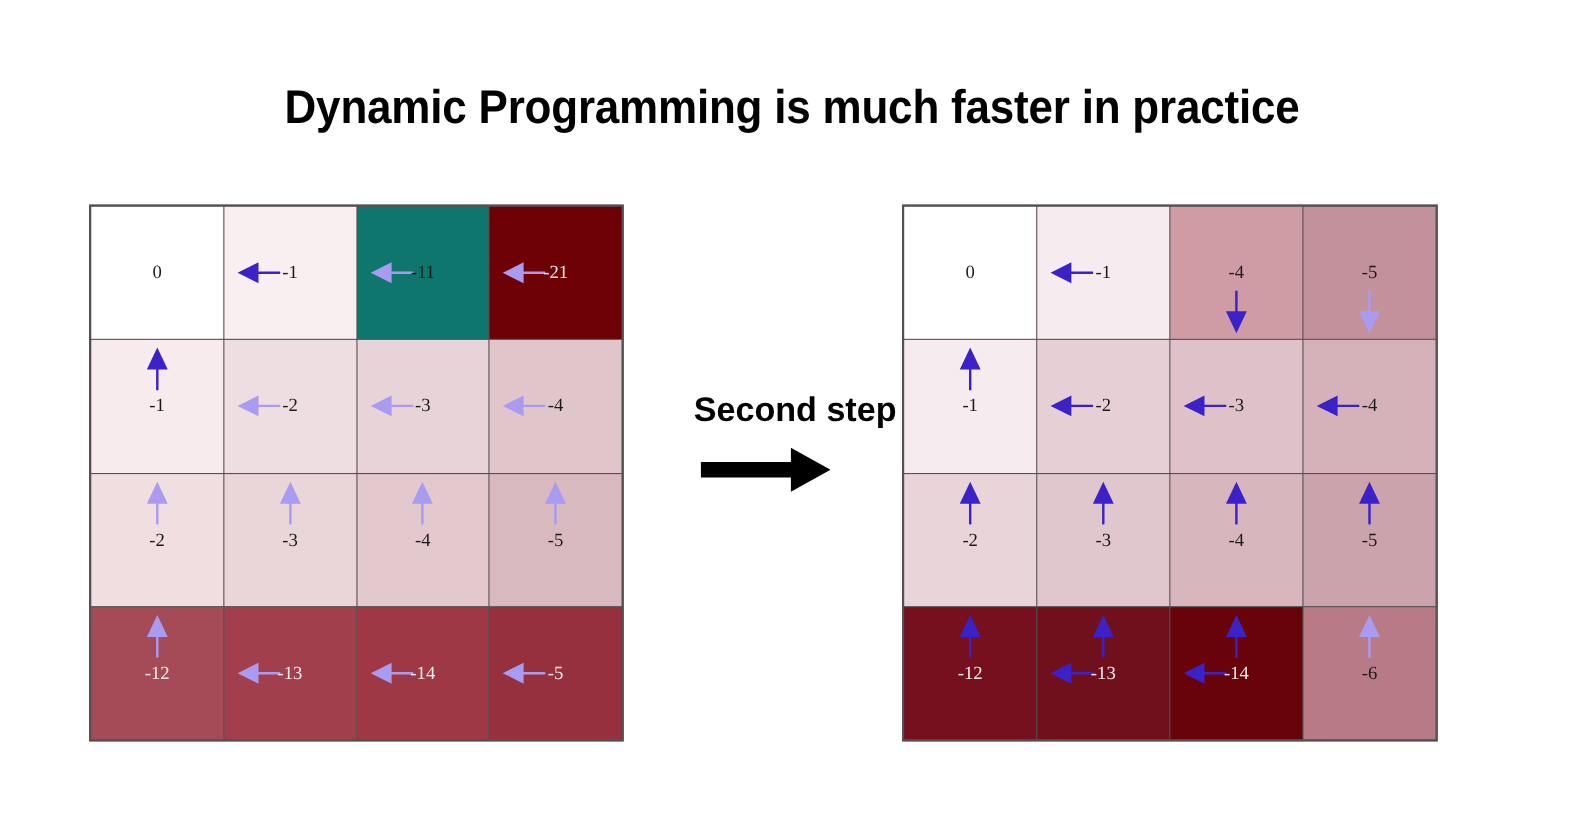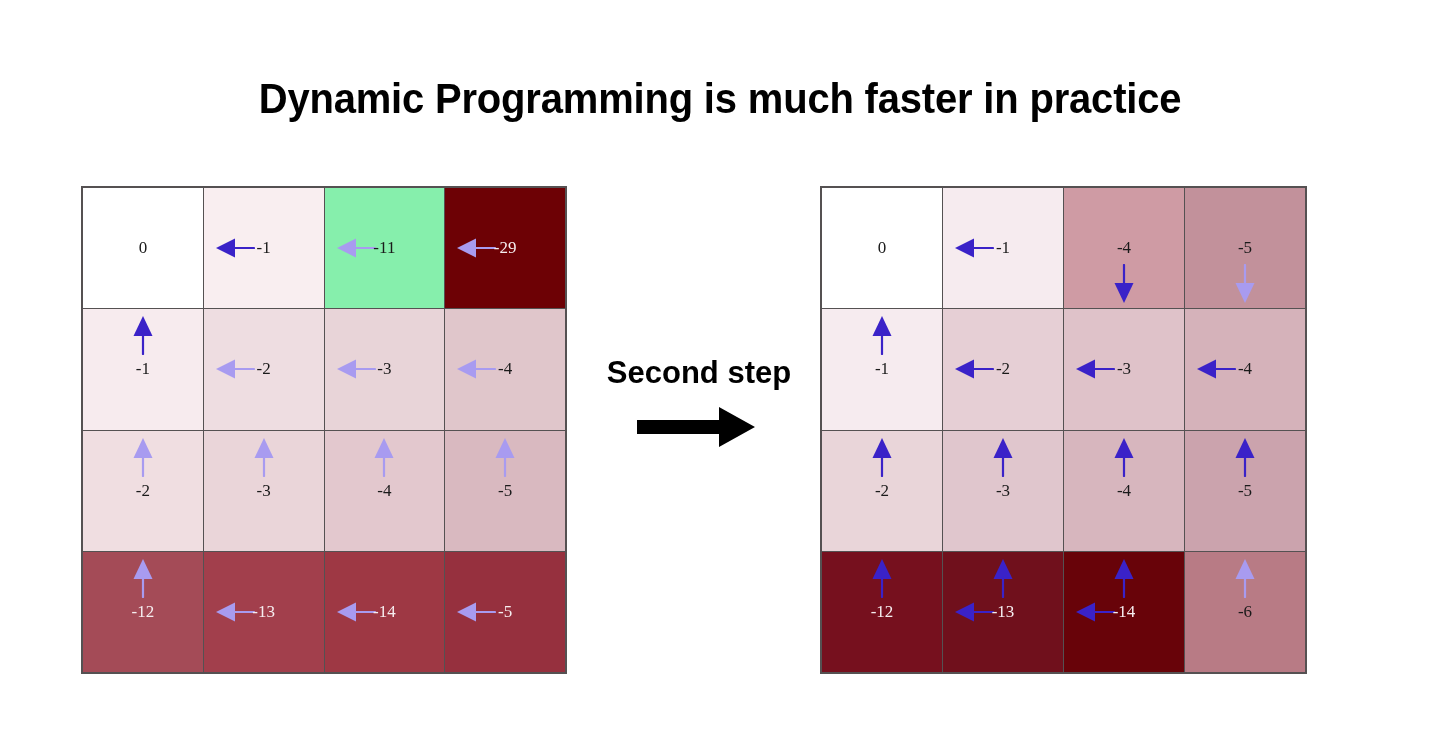--- a/index.html
+++ b/index.html
@@ -111,21 +111,21 @@
     width: 26px;
     height: 40px;
   }
 
   
   #step-caption {
     position: absolute;
     left: 583px;
     top: 352px;
     width: 232px;
-    text-align: center;
+    text-align: right;
     font-family: "Liberation Sans", "DejaVu Sans", sans-serif;
     font-weight: bold;
     font-size: 31px;
     line-height: 42px;
     color: #000000;
     white-space: nowrap;
   }
   #step-transition-arrow {
     position: absolute;
     left: 637px;
@@ -146,37 +146,37 @@
     </div>
     <div class="cell" style="background: rgb(249, 238, 240);">
       <span class="arrow dir-left">
         <svg viewBox="0 0 40 26" width="40" height="26">
           <path d="M39 13 H17" stroke="#3a22c8" stroke-width="2.2" stroke-linecap="round" fill="none"></path>
           <path d="M1 13 L20 3.5 L20 22.5 Z" fill="#3a22c8"></path>
         </svg>
       </span>
       <span class="cell-value">-1</span>
     </div>
-    <div class="cell" style="background: #86efac;">
+    <div class="cell" style="background: #0f766e;">
       <span class="arrow dir-left">
         <svg viewBox="0 0 40 26" width="40" height="26">
           <path d="M39 13 H17" stroke="#a89bf0" stroke-width="2.2" stroke-linecap="round" fill="none"></path>
           <path d="M1 13 L20 3.5 L20 22.5 Z" fill="#a89bf0"></path>
         </svg>
       </span>
       <span class="cell-value">-11</span>
     </div>
     <div class="cell dark-text" style="background: rgb(109, 1, 5);">
       <span class="arrow dir-left">
         <svg viewBox="0 0 40 26" width="40" height="26">
           <path d="M39 13 H17" stroke="#a89bf0" stroke-width="2.2" stroke-linecap="round" fill="none"></path>
           <path d="M1 13 L20 3.5 L20 22.5 Z" fill="#a89bf0"></path>
         </svg>
       </span>
-      <span class="cell-value">-29</span>
+      <span class="cell-value">-21</span>
     </div>
     <div class="cell" style="background: rgb(247, 235, 238);">
       <span class="arrow dir-up">
         <svg viewBox="0 0 26 40" width="26" height="40">
           <path d="M13 39 V20" stroke="#3a22c8" stroke-width="2.2" stroke-linecap="round" fill="none"></path>
           <path d="M13 1 L22.5 21 L3.5 21 Z" fill="#3a22c8"></path>
         </svg>
       </span>
       <span class="cell-value">-1</span>
     </div>

